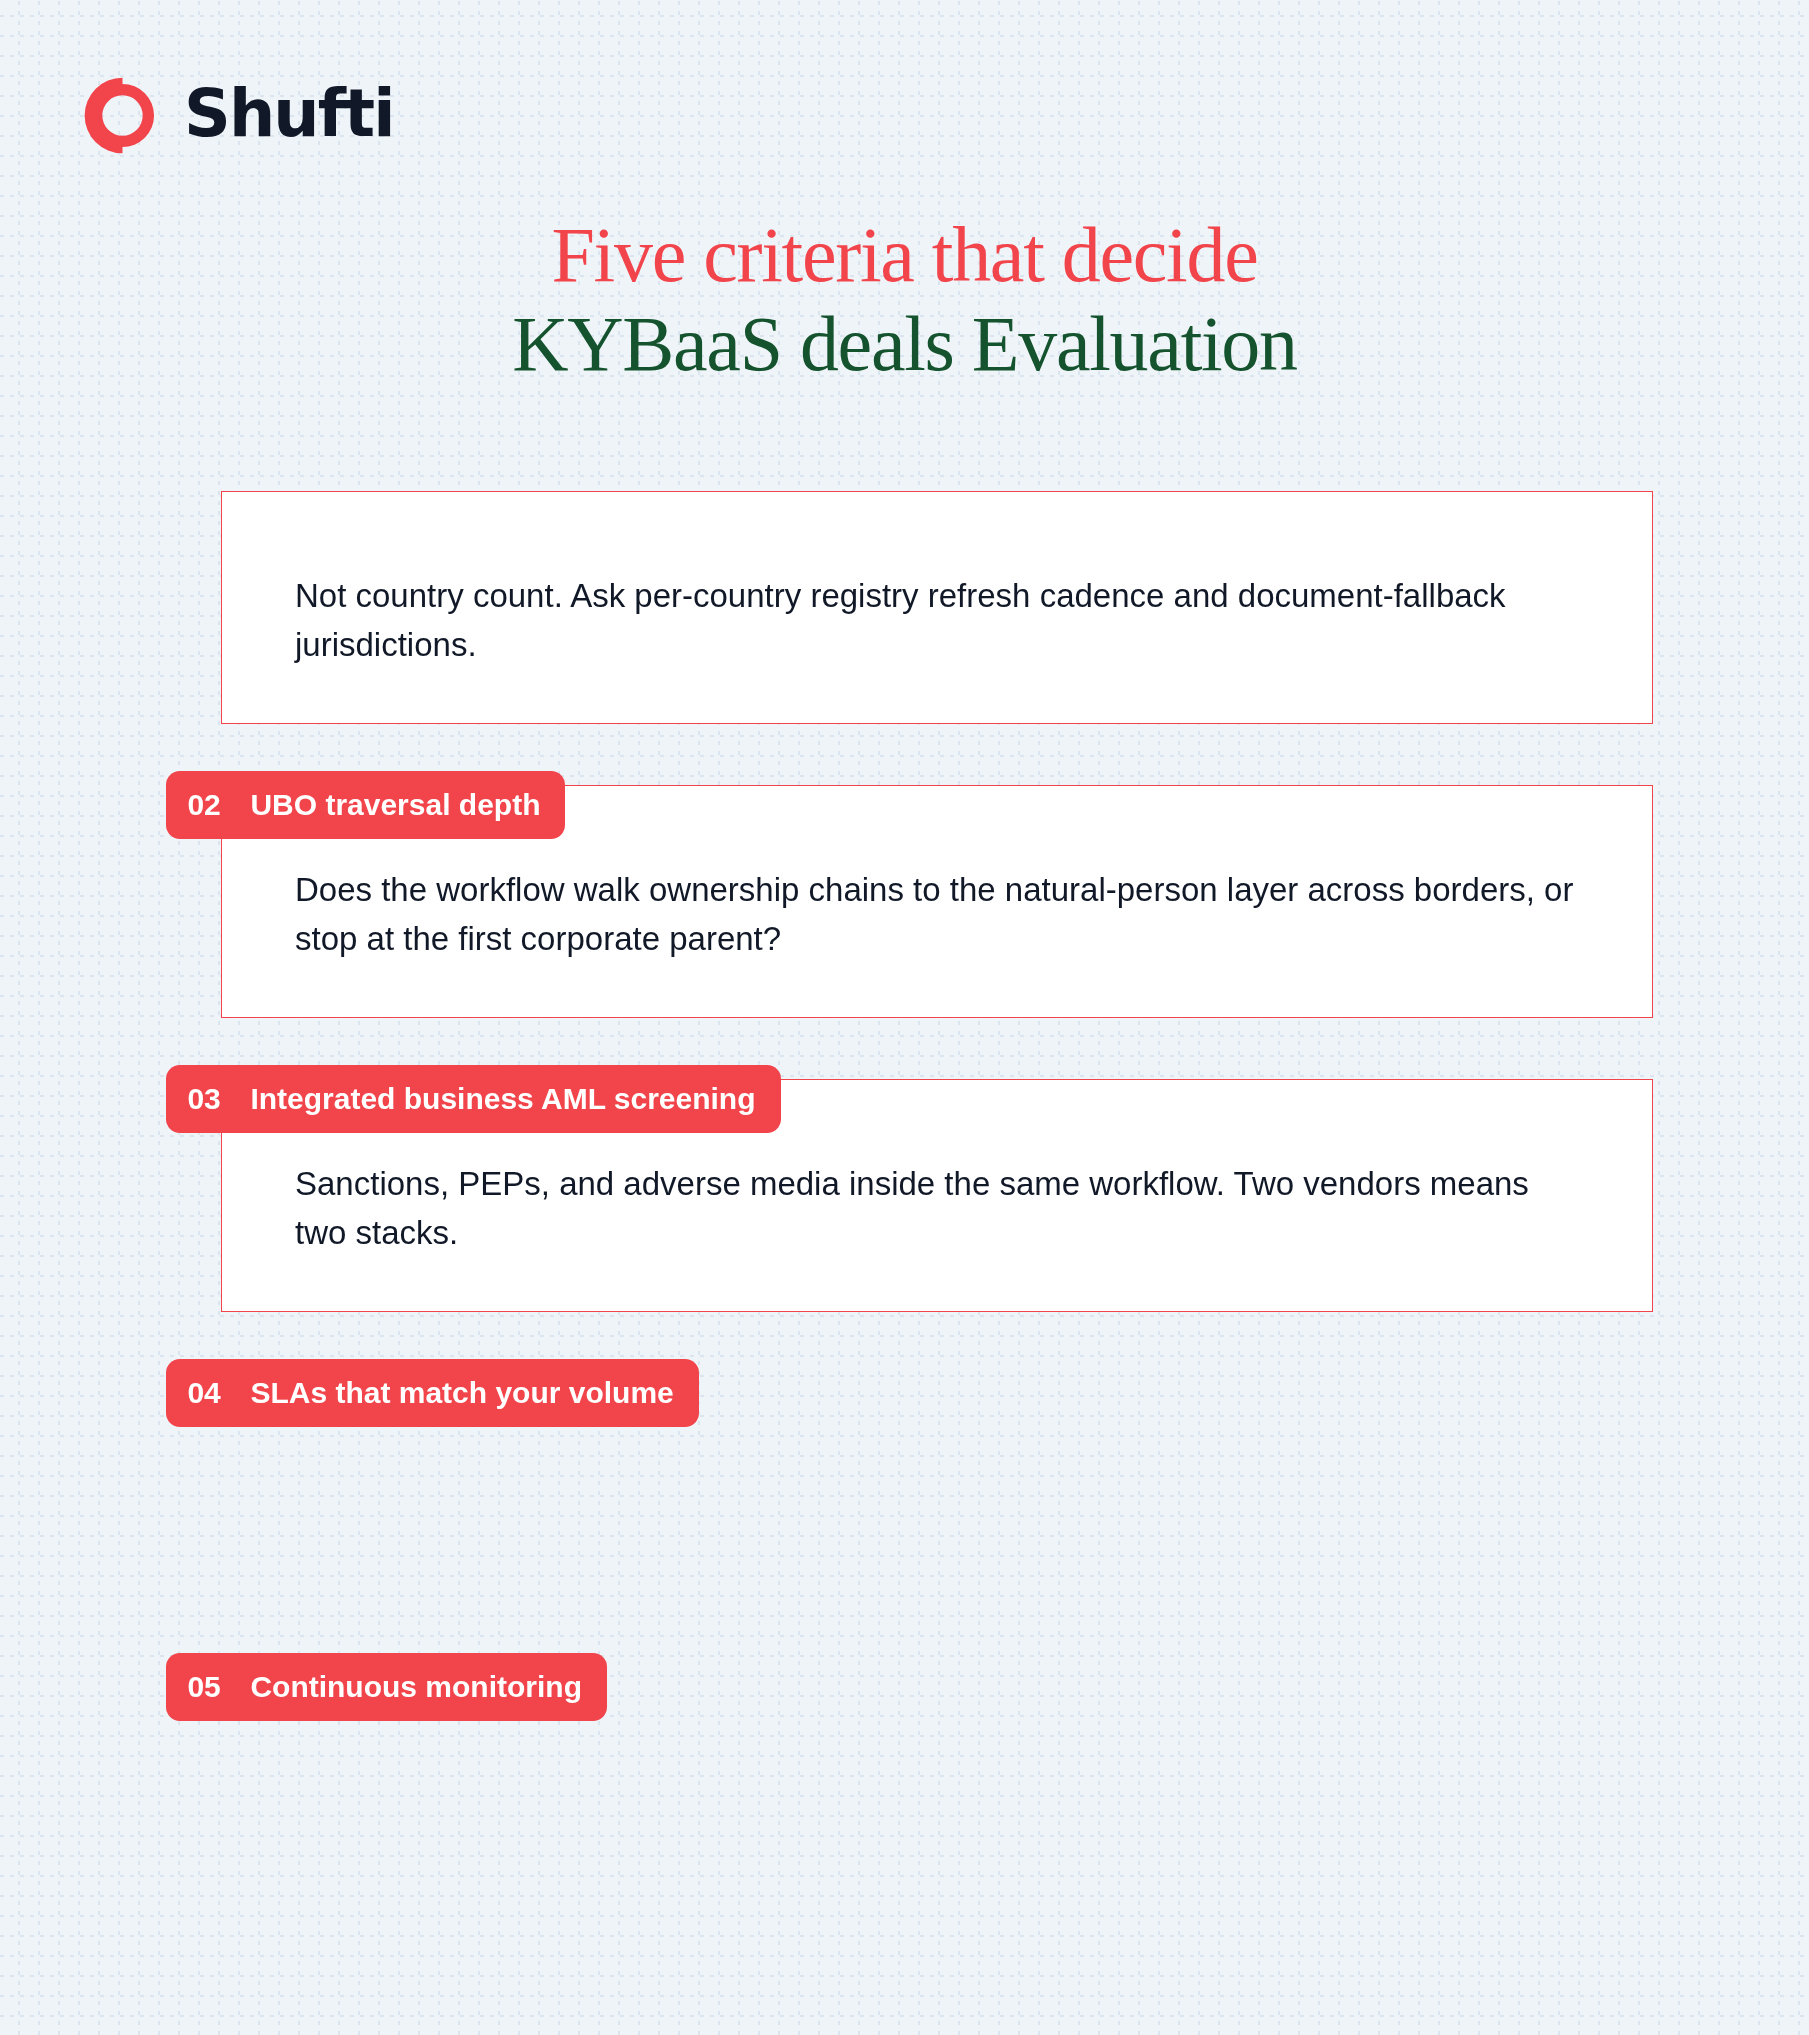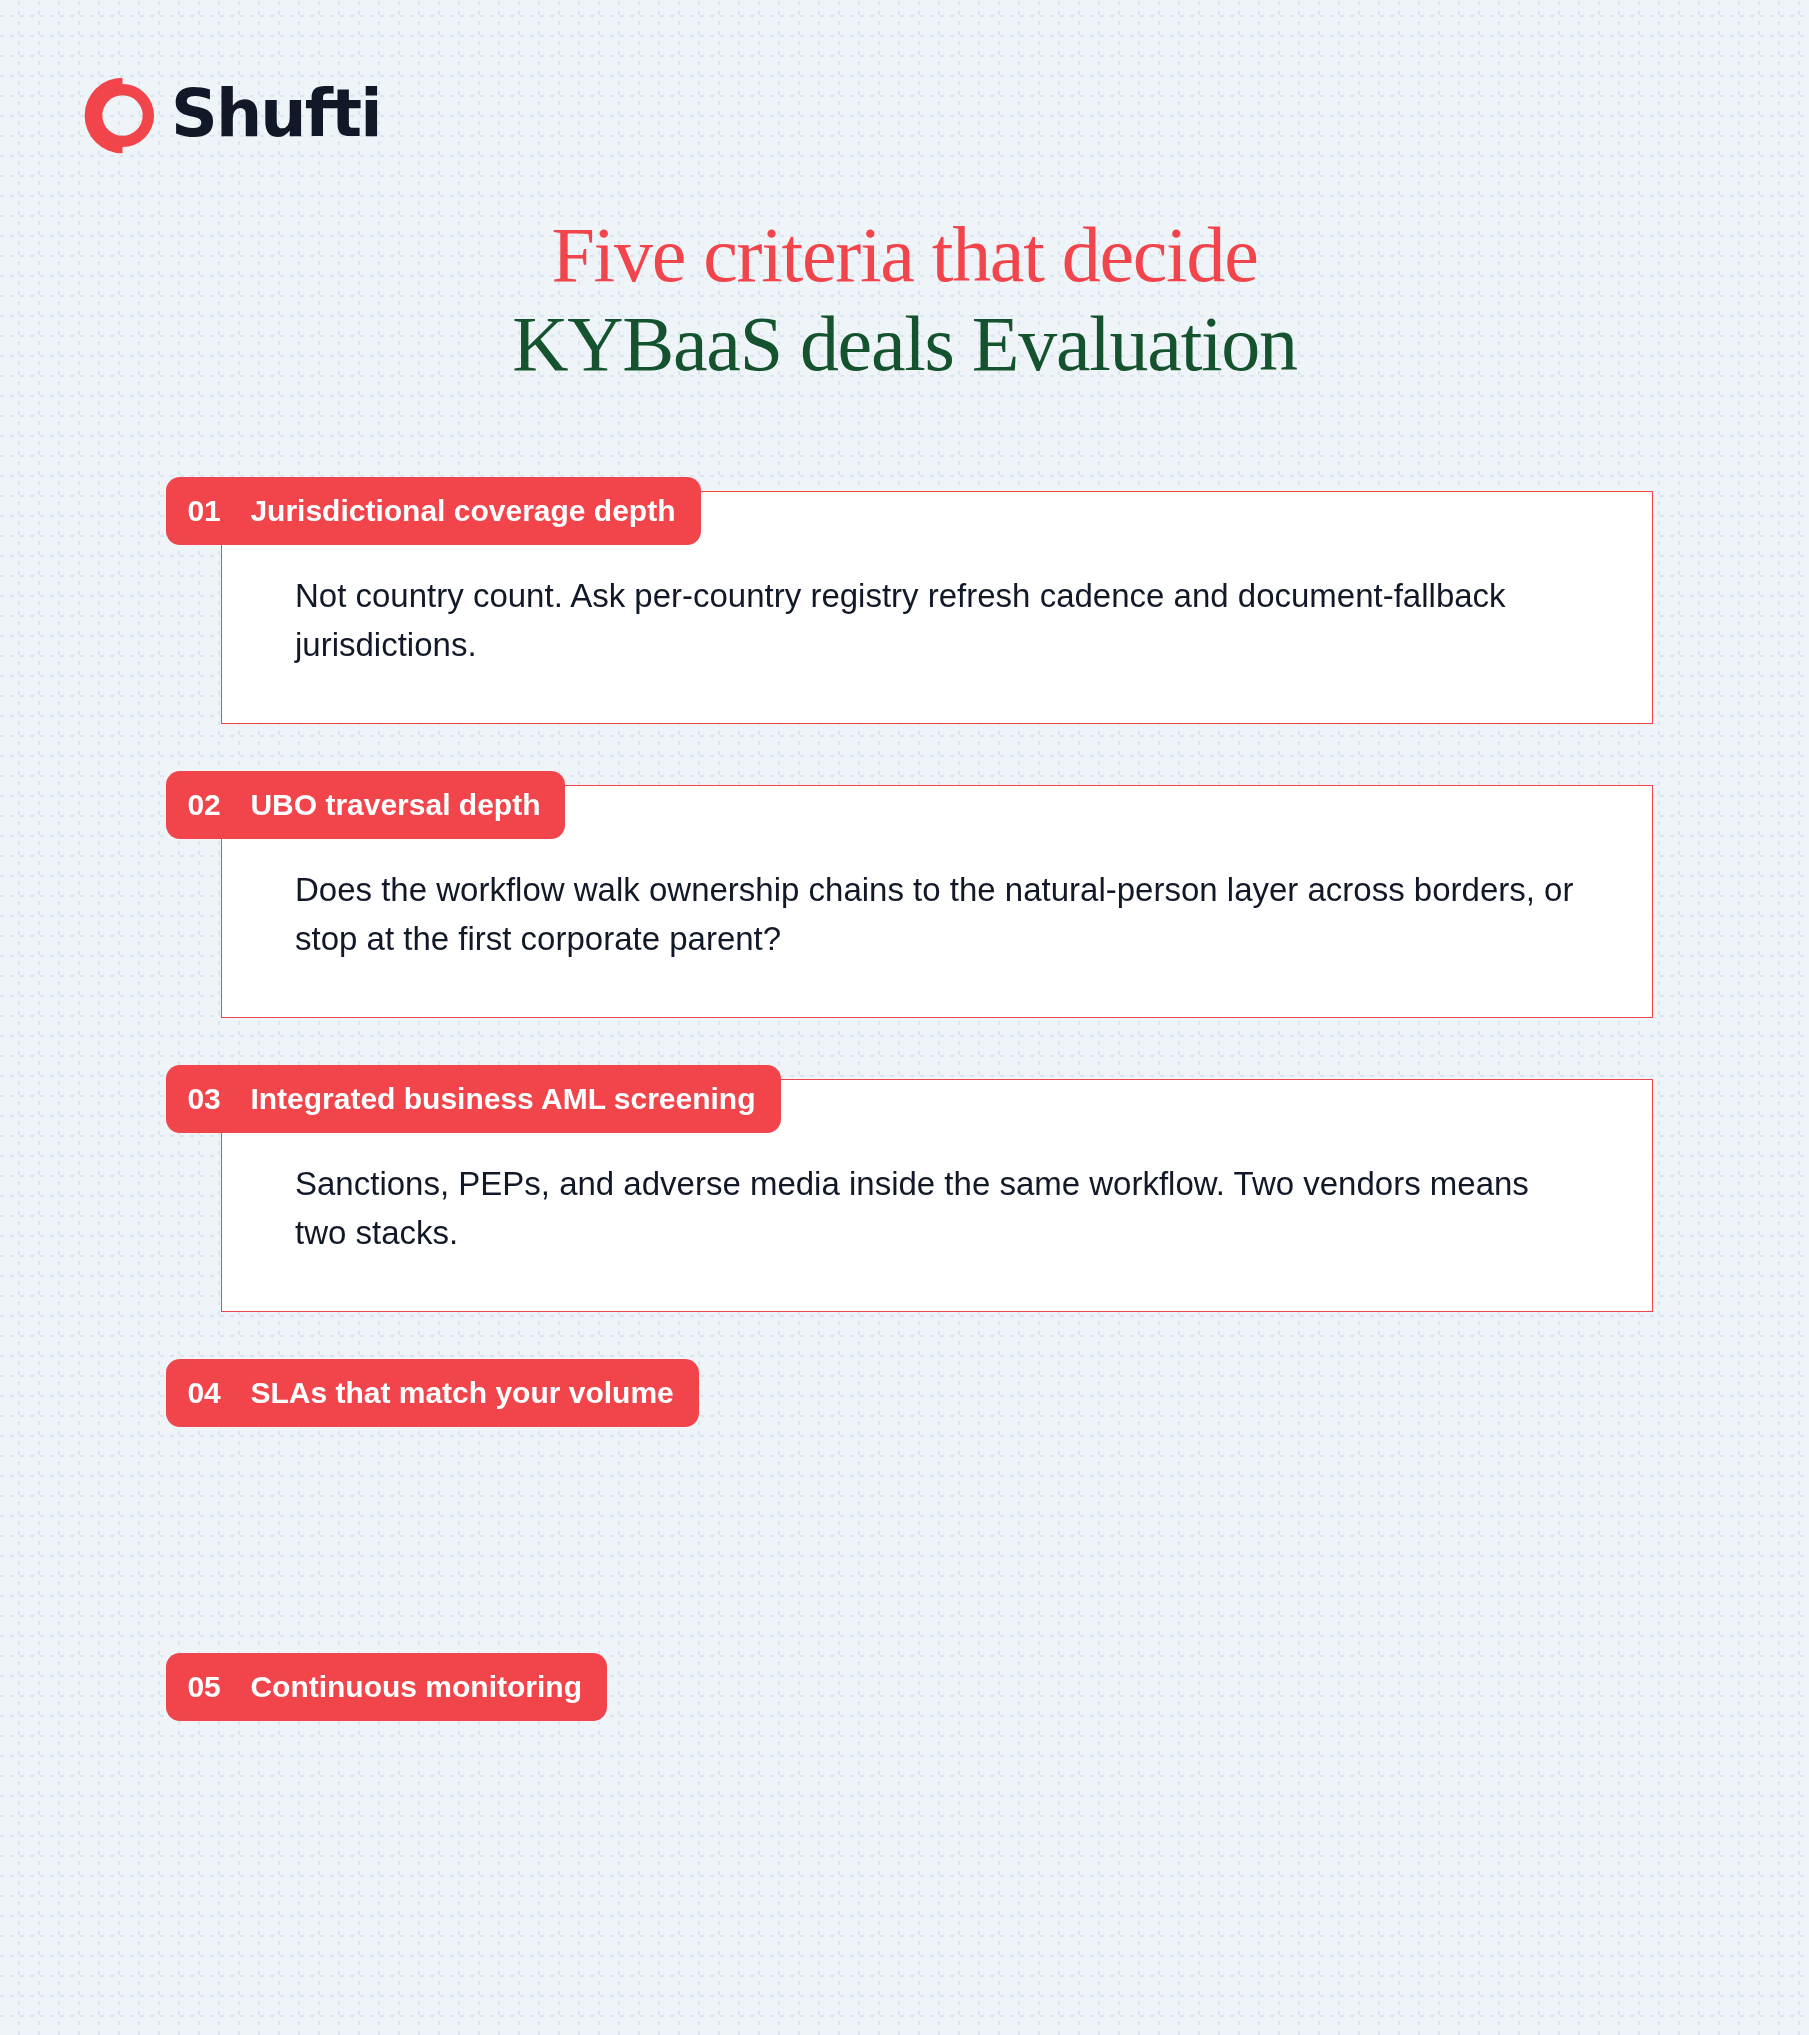--- a/index.html
+++ b/index.html
@@ -34,21 +34,21 @@
   .logo {
     position: absolute;
     left: 84px;
     top: 77px;
     height: 77px;
     display: flex;
     align-items: center;
   }
   .logo-mark { width: 77px; height: 77px; display: block; }
   .logo-text {
-    margin-left: 10px;
+    margin-left: 23px;
     font-family: "DejaVu Sans", sans-serif;
     font-weight: 700;
     font-size: 65px;
     letter-spacing: -1.9px;
     color: #111827;
     line-height: 1;
     position: relative;
     top: -2.5px;
   }
 
@@ -129,24 +129,20 @@
 
 <h1 class="title" style="margin:8px;font-weight:400;">
   <span class="l1">Five criteria that decide</span>
   <span class="l2">KYBaaS deals Evaluation</span>
 </h1>
 
 <div class="item" style="top:477px;">
   <div class="card">
     <div class="card-text">Not country count. Ask per-country registry refresh cadence and document-fallback jurisdictions.</div>
   </div>
-  <div class="tag">
-    <span class="tag-num">01</span>
-    <span class="tag-label">Jurisdictional coverage depth</span>
-  </div>
 </div>
 
 <div class="item" style="top:771px;">
   <div class="card">
     <div class="card-text">Does the workflow walk ownership chains to the natural-person layer across borders, or stop at the first corporate parent?</div>
   </div>
   <div class="tag">
     <span class="tag-num">02</span>
     <span class="tag-label">UBO traversal depth</span>
   </div>

